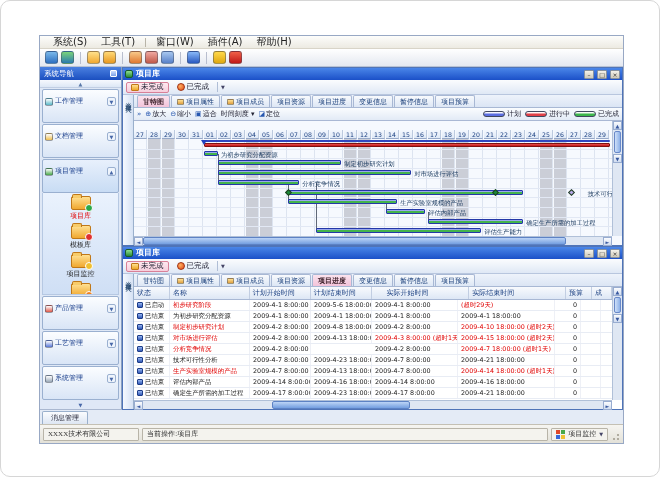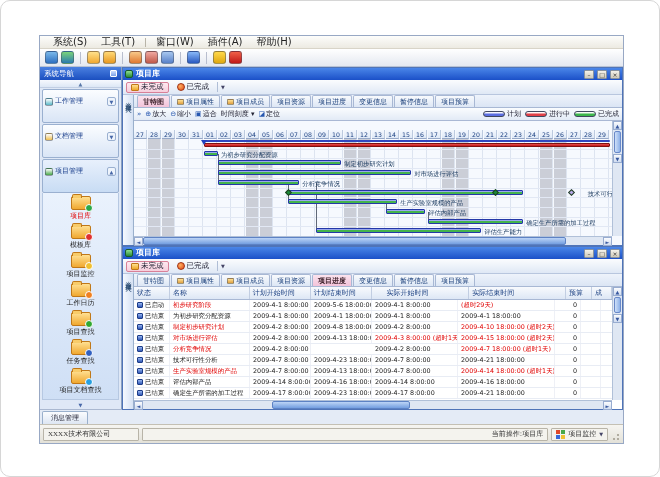--- a/index.html
+++ b/index.html
@@ -98,21 +98,21 @@
   .gtr{display:flex;height:11px;border-bottom:1px solid #e8ecf4;background:#fff;}
   .gtd{font-size:6.4px;color:#222;padding:0 3px;line-height:11px;border-right:1px solid #eef0f6;white-space:nowrap;overflow:hidden;}
   .gtd.red{color:#e00000;}
   .gtd .stic{display:inline-block;width:6px;height:6px;background:linear-gradient(#9ab8f0,#3058b8);border:1px solid #1c3c88;border-radius:1px;margin-right:2px;vertical-align:-1px;}
   .gtd.num{text-align:right;}
   
   .msgrow{height:15px;background:#e4ebf6;border-top:1px solid #aab8d0;display:flex;align-items:flex-end;}
   .msgtab{height:13px;margin-left:2px;padding:0 8px;font-size:7px;color:#223;background:linear-gradient(#fbfcfe,#dde6f3);border:1px solid #9ab0cc;border-bottom:none;border-radius:2px 2px 0 0;line-height:13px;}
   .statusbar{height:19px;background:linear-gradient(#f6f5f1,#e3e1d8);border-top:1px solid #c4c0b4;display:flex;align-items:center;padding:2px 3px;gap:3px;}
   .scell{height:13px;border:1px solid #b8b4a8;border-radius:1px;background:#f4f3ee;font-size:7px;color:#333;line-height:11px;padding:0 4px;white-space:nowrap;overflow:hidden;}
-  .scell.grow{flex:1;text-align:right;}
+  .scell.grow{flex:1;}
   .wlogo{width:9px;height:9px;display:grid;grid-template-columns:4px 4px;grid-template-rows:4px 4px;gap:1px;}
   .wlogo i{display:block;}
   .grip{width:9px;height:13px;background:
     radial-gradient(circle at 7px 11px,#b0aca0 1px,transparent 1.4px),
     radial-gradient(circle at 7px 7px,#b0aca0 1px,transparent 1.4px),
     radial-gradient(circle at 3px 11px,#b0aca0 1px,transparent 1.4px);}
 </style>
 </head>
 <body>
 
@@ -205,20 +205,37 @@
               <div class="bigicon">
                 <span class="ov" style="background: rgb(48, 96, 192);"></span>
               </div>
               <div class="nlbl">任务查找</div>
             </div>
             <div class="navitem">
               <div class="bigicon">
                 <span class="ov" style="background: rgb(40, 160, 224);"></span>
               </div>
               <div class="nlbl">项目文档查找</div>
+            </div>
+          </div>
+        <div id="sb-bottom">
+            <div class="secbtn">
+              <span class="sic" style="background: linear-gradient(rgb(255, 255, 255), rgb(224, 88, 72));"></span>
+              <span class="slbl">产品管理</span>
+              <span class="sarr">▼</span>
+            </div>
+            <div class="secbtn">
+              <span class="sic" style="background: linear-gradient(rgb(255, 255, 255), rgb(88, 120, 216));"></span>
+              <span class="slbl">工艺管理</span>
+              <span class="sarr">▼</span>
+            </div>
+            <div class="secbtn">
+              <span class="sic" style="background: linear-gradient(rgb(255, 255, 255), rgb(152, 168, 184));"></span>
+              <span class="slbl">系统管理</span>
+              <span class="sarr">▼</span>
             </div>
           </div>
         <div class="nav-more">▼</div>
       </div>
 
       <div class="workspace">
         <div class="win" id="win1" style="top:0;height:179px;">
             <div class="titlebar">
               <span class="wicon"></span>
               <span class="wtitle">项目库</span>

